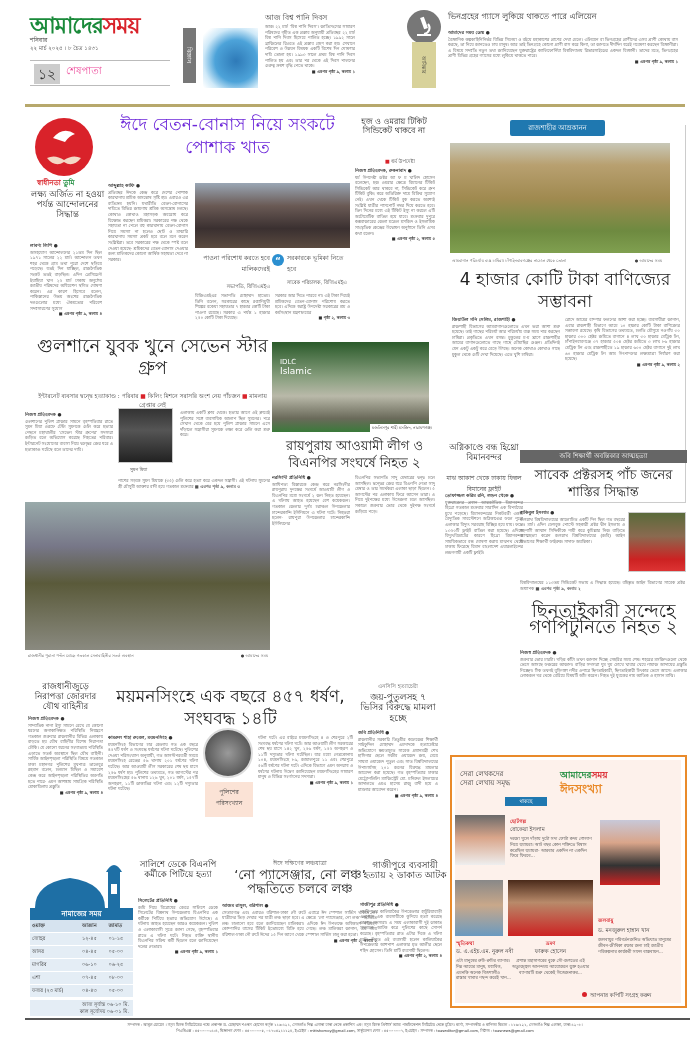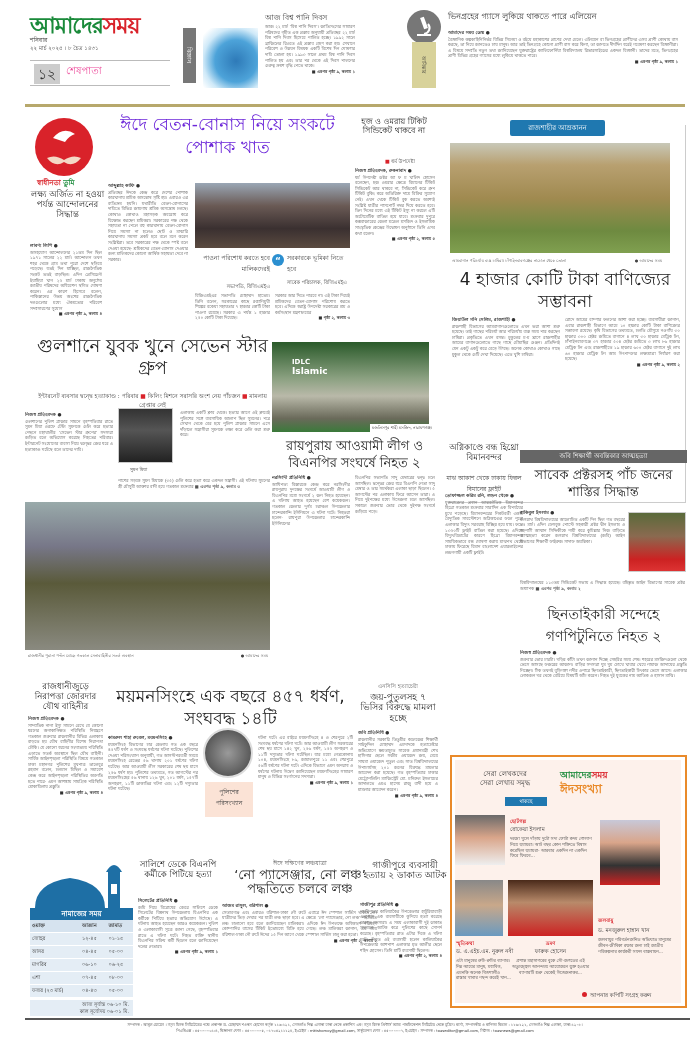--- a/index.html
+++ b/index.html
@@ -64,37 +64,37 @@
 #gulsub .sq{color:#d9222a}
 #gulbody1{left:25px;top:412px;width:88px;height:80px}
 #gulphoto{left:118px;top:408px;width:55px;height:55px;background:linear-gradient(180deg,#333 0,#555 40%,#222 100%);border:1px solid #ccc}
 #gulphotocap{left:130px;top:467px;font-size:4.5px}
 #gulbody2{left:180px;top:410px;width:90px;height:65px}
 #gulbody3{left:118px;top:478px;width:152px;height:14px}
 #army{left:25px;top:502px;width:245px;height:148px;background:linear-gradient(180deg,#9aa 0,#778 30%,#5a5a3a 55%,#8a8a80 100%)}
 #armycap{left:28px;top:653px;width:240px}
 
 #idlc{left:272px;top:342px;width:157px;height:90px;background:linear-gradient(180deg,#2a5a2a 0,#8aa080 40%,#b9b9a9 60%,#6a6a5a 85%,#3a7a3a 100%)}
-#idlclogo{left:292px;top:358px;font-size:7px;color:#fff;font-weight:bold}
+#idlclogo{left:280px;top:358px;font-size:7px;color:#fff;font-weight:normal}
 #idlccap{left:370px;top:424px;background:#fff;padding:1px 2px;font-size:4px}
 #rayhl{left:272px;top:437px;width:165px;font-size:13px;line-height:17px}
 #raybody1{left:272px;top:475px;width:78px;height:205px}
 #raybody2{left:355px;top:475px;width:80px;height:205px}
 
 #firehl{left:445px;top:443px;width:78px;font-size:8.5px}
 #firesub{left:445px;top:473px;width:78px;font-size:6px;color:#444;text-align:center}
 #firebody{left:445px;top:493px;width:78px;height:205px}
 
 #suicidetag{left:520px;top:450px;width:167px;height:13px;background:#666;color:#fff;font-size:6.5px;text-align:center;line-height:13px}
 #suicidehl{left:520px;top:466px;width:167px;font-size:13px;line-height:17px}
 #suicidebody{left:520px;top:510px;width:105px;height:85px}
 #suicidephoto{left:628px;top:512px;width:58px;height:60px;background:linear-gradient(180deg,#5a6a3a 0,#8a6a50 40%,#c22 80%,#d33 100%);border:1px solid #ccc}
 #suicidebody2{left:520px;top:580px;width:165px;height:15px}
 
-#snatchhl{left:520px;top:603px;width:167px;font-size:14px;line-height:22px}
+#snatchhl{left:520px;top:603px;width:167px;font-size:18px;line-height:16px}
 #snatchbody{left:520px;top:650px;width:167px;height:65px}
 
 #mymhl{left:108px;top:685px;width:245px;font-size:17px;line-height:22px}
 #mymbody1{left:108px;top:735px;width:90px;height:110px}
 #mymcircle{left:203px;top:728px;width:50px;height:50px;border-radius:50%;background:radial-gradient(circle,#9a9a9a 0,#5a5a5a 70%,#ddd 100%);border:2px solid #ddd}
 #mympolice{left:205px;top:782px;width:48px;height:35px;background:#fbe3d6;font-size:6px;text-align:center;color:#444;padding-top:5px}
 #mymbody2{left:258px;top:735px;width:95px;height:110px}
 
 #caphl{left:28px;top:682px;width:75px;font-size:8.5px}
 #capbody{left:28px;top:716px;width:75px;height:125px}
@@ -115,21 +115,21 @@
 
 #launchlabel{left:225px;top:858px;width:150px;font-size:6px;text-align:center;color:#666}
 #launchhl{left:220px;top:868px;width:160px;font-size:13px;line-height:14px}
 #launchbody{left:222px;top:903px;width:155px;height:108px}
 
 #gazihl{left:355px;top:860px;width:90px;font-size:9px;left:360px}
 #gazibody{left:360px;top:902px;width:82px;height:108px}
 
 #eidbox{left:450px;top:755px;width:237px;height:253px;border:2px solid #e98a2a;background:#fff}
 #eidinner{left:455px;top:760px;width:226px;height:243px;background:#fdf1eb}
-#bestwriters{left:460px;top:770px;width:90px;font-size:7px;text-align:center;color:#333;line-height:9px}
+#bestwriters{left:460px;top:770px;width:90px;font-size:7px;text-align:left;color:#333;line-height:9px}
 #storytag{left:505px;top:797px;width:42px;height:9px;background:#1f78b0;color:#fff;font-size:5px;text-align:center;line-height:9px}
 #eidlogo{left:560px;top:768px;font-size:9px;font-weight:bold}
 #eidlogo .g{color:#1a8a3a}#eidlogo .r{color:#d9222a}
 #eidtitle{left:560px;top:780px;font-size:12px;color:#e98a2a;font-weight:bold}
 #w1photo{left:455px;top:815px;width:50px;height:50px;background:linear-gradient(180deg,#6a6a6a 0,#d9a58a 45%,#eee 100%)}
 #w1genre{left:510px;top:818px;font-size:5px;color:#d9222a;font-weight:bold}
 #w1name{left:510px;top:826px;font-size:5.5px;color:#333}
 #w1desc{left:510px;top:836px;width:85px;font-size:4.3px;line-height:5.8px;color:#444}
 #w2photo{left:455px;top:880px;width:48px;height:56px;background:linear-gradient(180deg,#888 0,#c9a88a 45%,#6a9ac0 100%)}
 #w2genre{left:456px;top:940px;font-size:5px;color:#d9222a;font-weight:bold}

